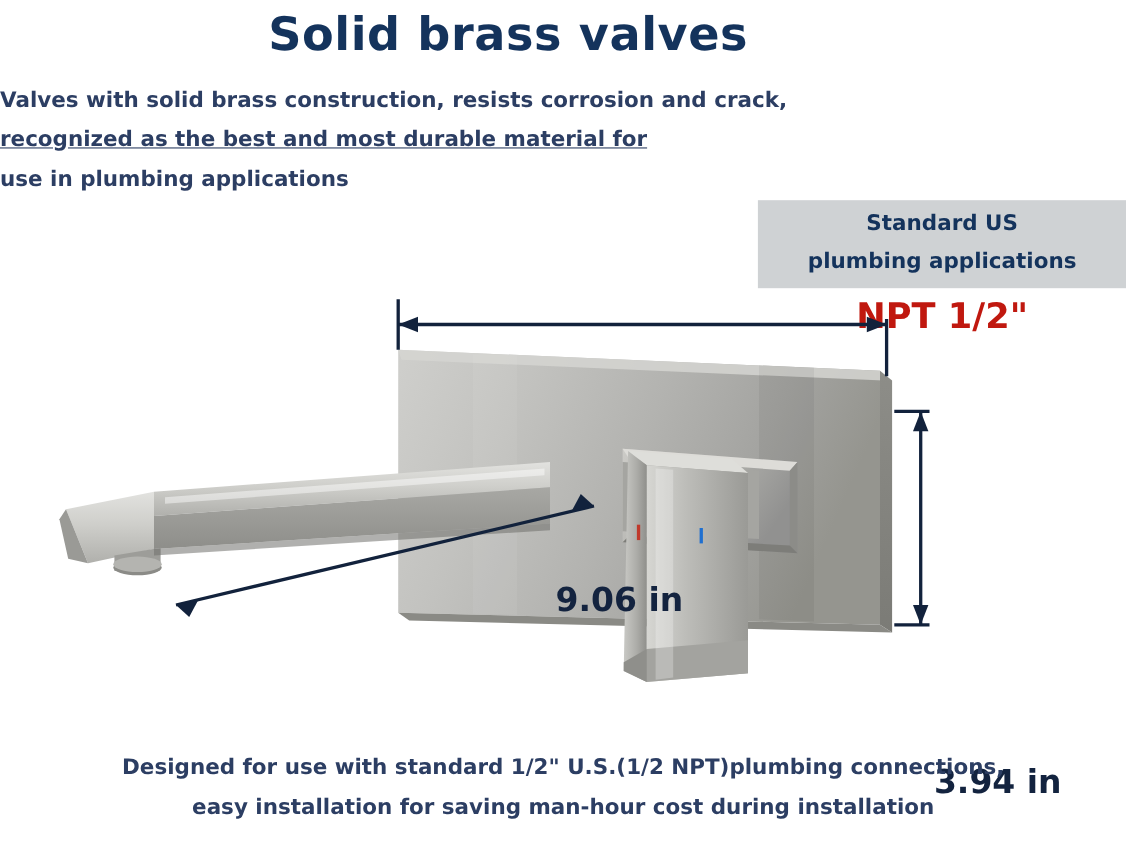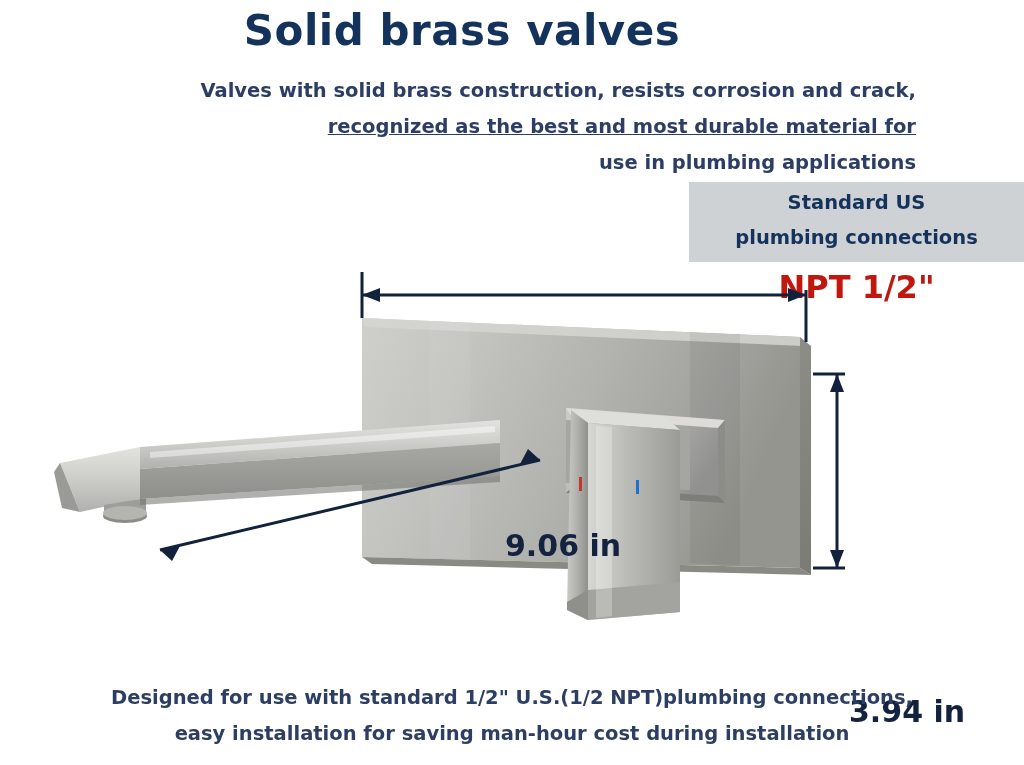--- a/index.html
+++ b/index.html
@@ -25,21 +25,21 @@
     text-align: center;
     font-size: 42px;
     font-weight: bold;
     letter-spacing: 0.5px;
     color: #14335c;
   }
   .subtitle {
     position: absolute;
     left: 0;
     width: 916px;
-    text-align: right;
+    text-align: left;
     font-size: 19.5px;
     font-weight: bold;
     color: #2c3e63;
     line-height: 36px;
   }
   .sub1 { top: 73px; }
   .sub2 { top: 109px; text-decoration: underline; }
   .sub3 { top: 145px; }
 
   
@@ -109,21 +109,21 @@
 </head>
 <body>
 
 <div class="title">Solid brass valves</div>
 <div class="subtitle sub1">Valves with solid brass construction, resists corrosion and crack,</div>
 <div class="subtitle sub2">recognized as the best and most durable material for</div>
 <div class="subtitle sub3">use in plumbing applications</div>
 
 <div class="badge">
   <div class="badge-line badge-line1">Standard US</div>
-  <div class="badge-line badge-line2">plumbing connections</div>
+  <div class="badge-line badge-line2">plumbing applications</div>
 </div>
 <div class="npt">NPT 1/2"</div>
 
 <div class="photo">
   <svg width="1024" height="420" viewBox="0 0 1024 420">
     <defs>
       <linearGradient id="plateGrad" x1="0" y1="0" x2="1" y2="0.25">
         <stop offset="0%" stop-color="#cfcfcc"></stop>
         <stop offset="28%" stop-color="#c2c2bf"></stop>
         <stop offset="55%" stop-color="#b3b3b0"></stop>

